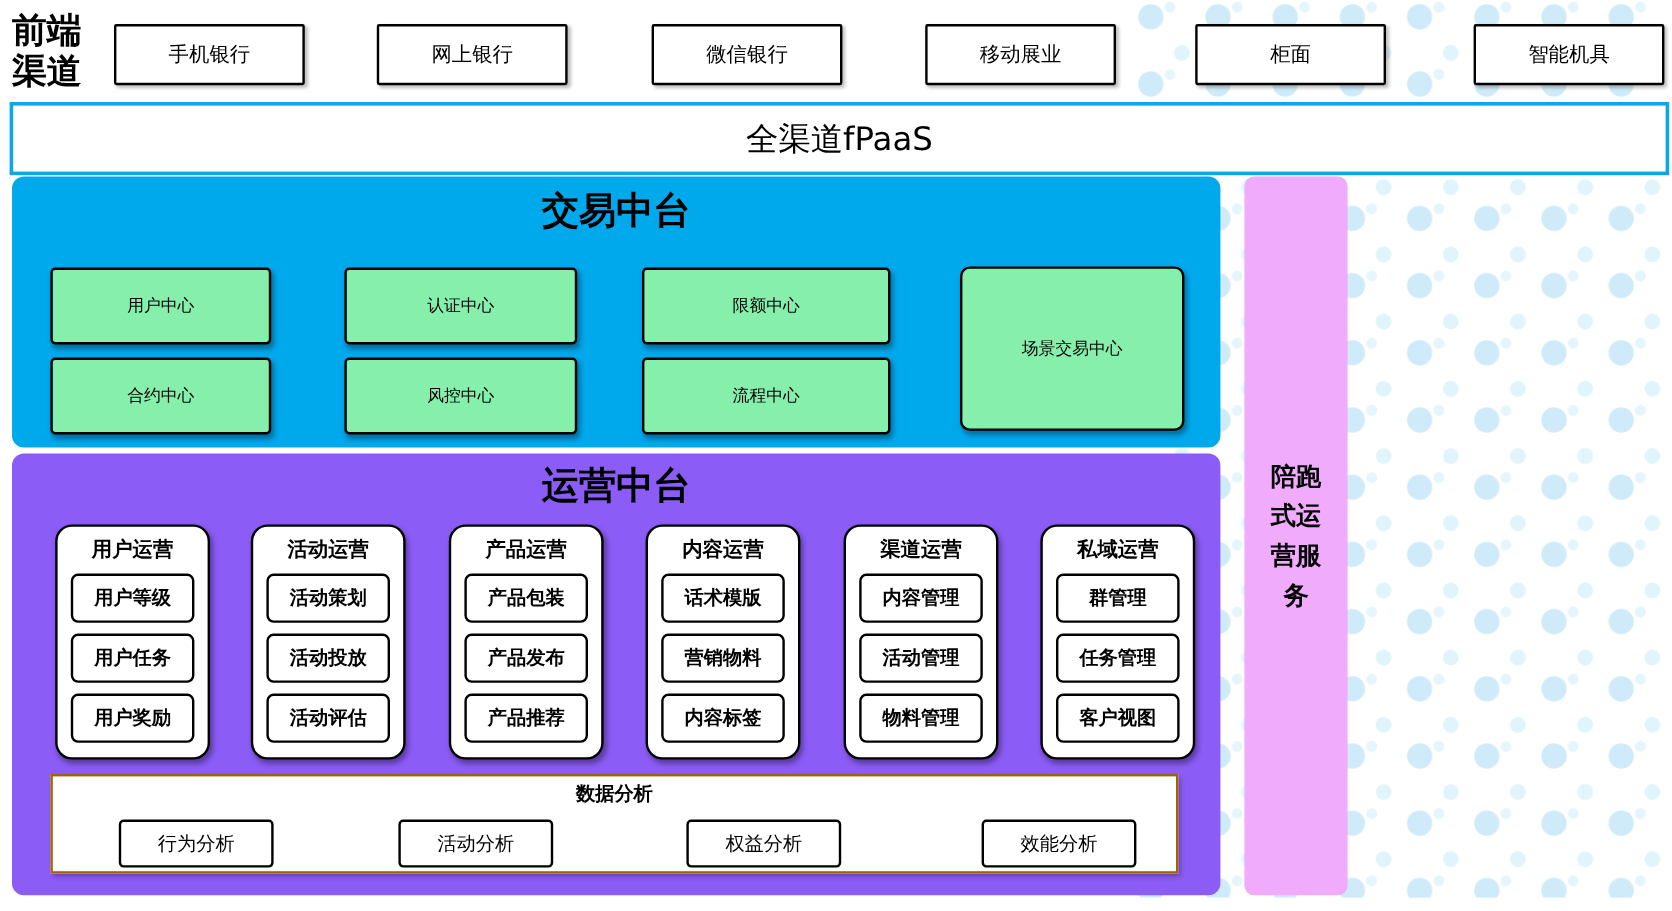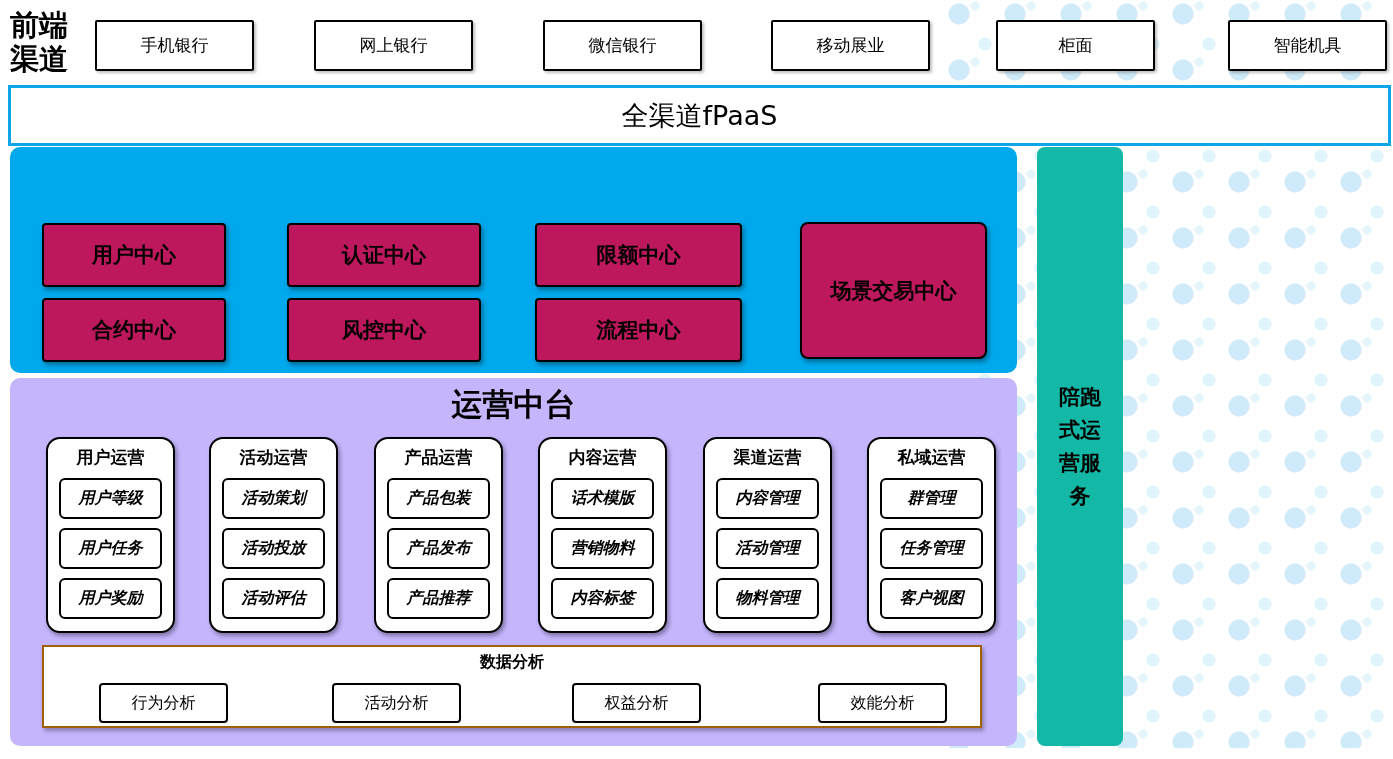--- a/index.html
+++ b/index.html
@@ -33,35 +33,35 @@
     display:flex;align-items:center;justify-content:center;
     font-size:27px;font-weight:500;
   }
   .bigblock{position:absolute;left:10px;width:1007px;border-radius:10px;z-index:2;}
   .bigblock .sectitle{
     position:absolute;left:0;width:100%;text-align:center;
     font-family:"DejaVu Serif","Liberation Serif",serif;
     font-weight:bold;font-size:31px;
   }
   .wbox{
-    position:absolute;background:#be185d;border:2px solid #000;border-radius:4px;
+    position:absolute;background:#86efac;border:2px solid #000;border-radius:4px;
     display:flex;align-items:center;justify-content:center;
-    font-size:21px;font-weight:700;box-shadow:2px 3px 4px rgba(0,0,0,.35);
+    font-size:14px;font-weight:400;box-shadow:2px 3px 4px rgba(0,0,0,.35);
   }
   .group{
     position:absolute;top:59px;width:125px;height:192px;
     background:#fff;border:2px solid #000;border-radius:14px;
     box-shadow:2px 3px 4px rgba(0,0,0,.35);
   }
   .group .ghead{margin-top:7px;text-align:center;font-size:17px;font-weight:bold;}
   .gitem{
     margin:9px auto 0;width:99px;height:37px;
     background:#fff;border:2px solid #000;border-radius:6px;
     display:flex;align-items:center;justify-content:center;
-    font-size:16px;font-weight:600;font-style:italic;
+    font-size:16px;font-weight:600;
   }
   .analysis{
     position:absolute;left:32px;top:267px;width:936px;height:79px;
     background:#fff;border:2px solid #a16207;border-radius:0;
     box-shadow:2px 3px 4px rgba(0,0,0,.3);
   }
   .analysis .ahead{margin-top:5px;text-align:center;font-size:16px;font-weight:600;}
   .abox{
     position:absolute;top:36px;height:36px;width:125px;
     background:#fff;border:2px solid #000;border-radius:4px;
@@ -93,30 +93,31 @@
   <div class="chanbox" style="left:95px">手机银行</div>
   <div class="chanbox" style="left:314px">网上银行</div>
   <div class="chanbox" style="left:543px">微信银行</div>
   <div class="chanbox" style="left:771px">移动展业</div>
   <div class="chanbox" style="left:996px">柜面</div>
   <div class="chanbox" style="left:1228px">智能机具</div>
 
   <div class="fpaas">全渠道fPaaS</div>
 
   <div class="bigblock" style="top:147px;height:226px;background:#00A8EC">
+    <div class="sectitle" style="top:8px">交易中台</div>
     <div class="wbox" style="left:32px;top:76px;width:180px;height:60px">用户中心</div>
     <div class="wbox" style="left:277px;top:76px;width:190px;height:60px">认证中心</div>
     <div class="wbox" style="left:525px;top:76px;width:203px;height:60px">限额中心</div>
     <div class="wbox" style="left:32px;top:151px;width:180px;height:60px">合约中心</div>
     <div class="wbox" style="left:277px;top:151px;width:190px;height:60px">风控中心</div>
     <div class="wbox" style="left:525px;top:151px;width:203px;height:60px">流程中心</div>
     <div class="wbox" style="left:790px;top:75px;width:183px;height:133px;border-radius:8px">场景交易中心</div>
   </div>
 
-  <div class="bigblock" style="top:378px;height:368px;background:#c4b5fd">
+  <div class="bigblock" style="top:378px;height:368px;background:#8b5cf6">
     <div class="sectitle" style="top:6px">运营中台</div>
 
     <div class="group" style="left:36px">
       <div class="ghead">用户运营</div>
       <div class="gitem">用户等级</div>
       <div class="gitem">用户任务</div>
       <div class="gitem">用户奖励</div>
     </div>
     <div class="group" style="left:199px">
       <div class="ghead">活动运营</div>
@@ -151,18 +152,18 @@
 
     <div class="analysis">
       <div class="ahead">数据分析</div>
       <div class="abox" style="left:55px">行为分析</div>
       <div class="abox" style="left:288px">活动分析</div>
       <div class="abox" style="left:528px">权益分析</div>
       <div class="abox" style="left:774px">效能分析</div>
     </div>
   </div>
 
-  <div class="sidebar" style="background:#14b8a6">
+  <div class="sidebar" style="background:#f0abfc">
     <div class="vtext">陪跑式运营服务</div>
   </div>
 
 
 </div>
 
 </body></html>

